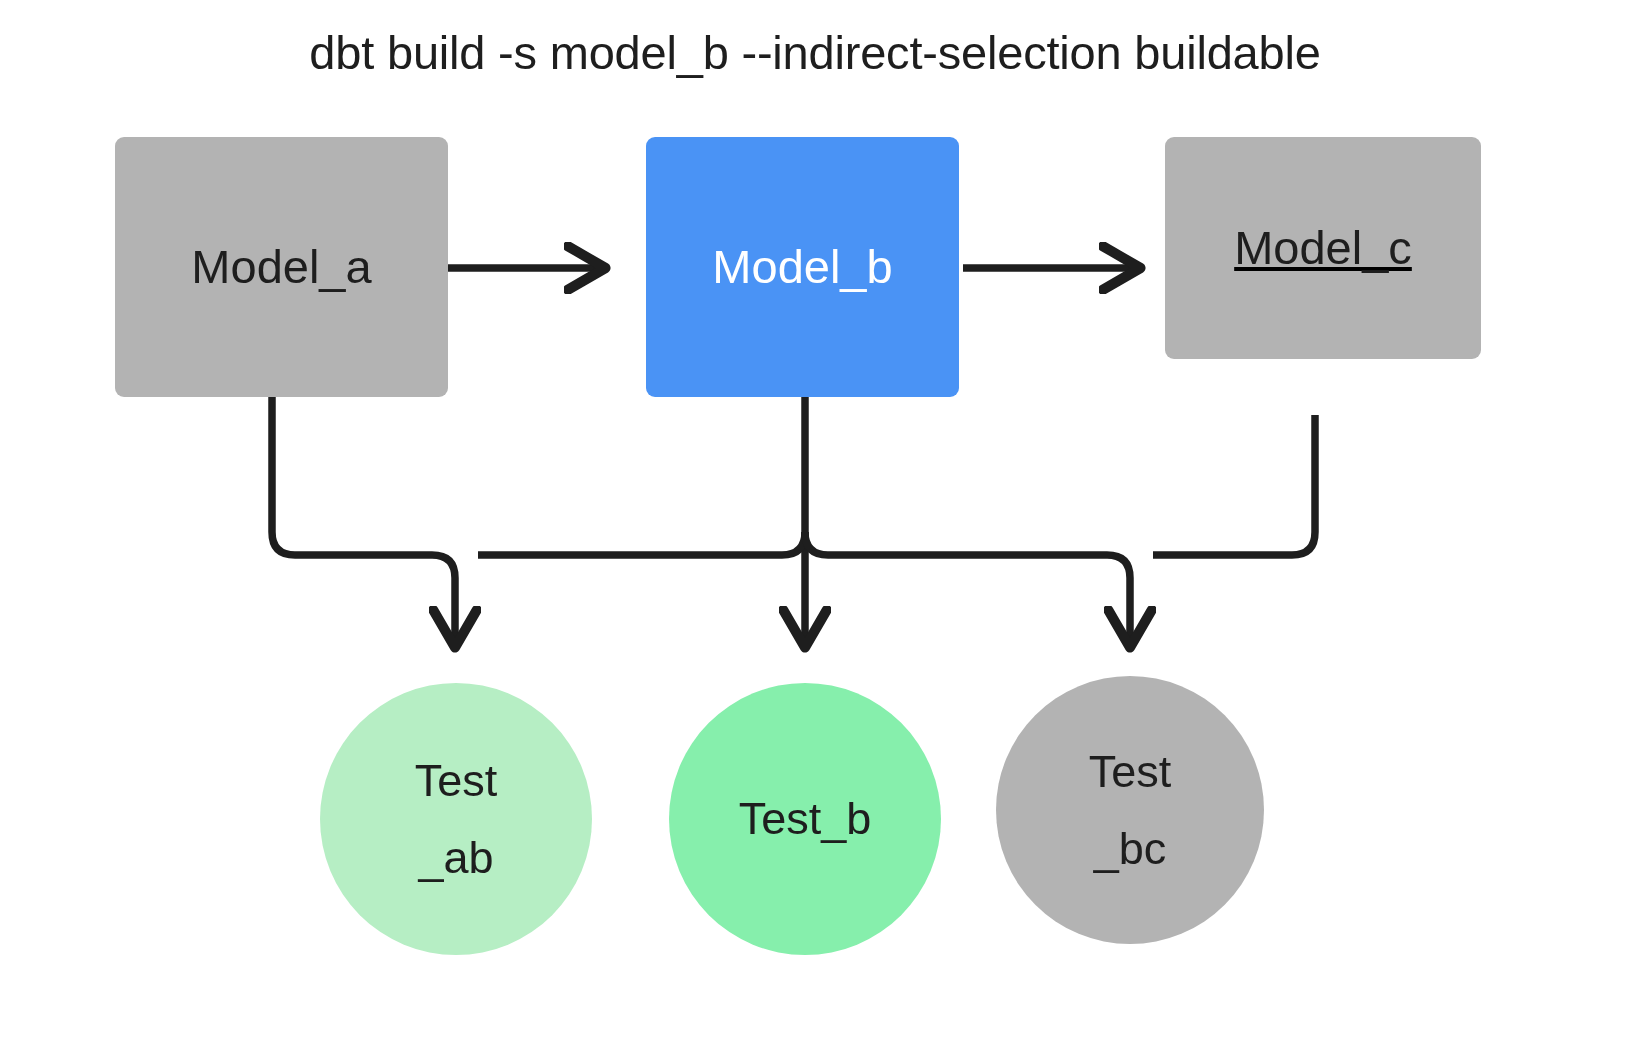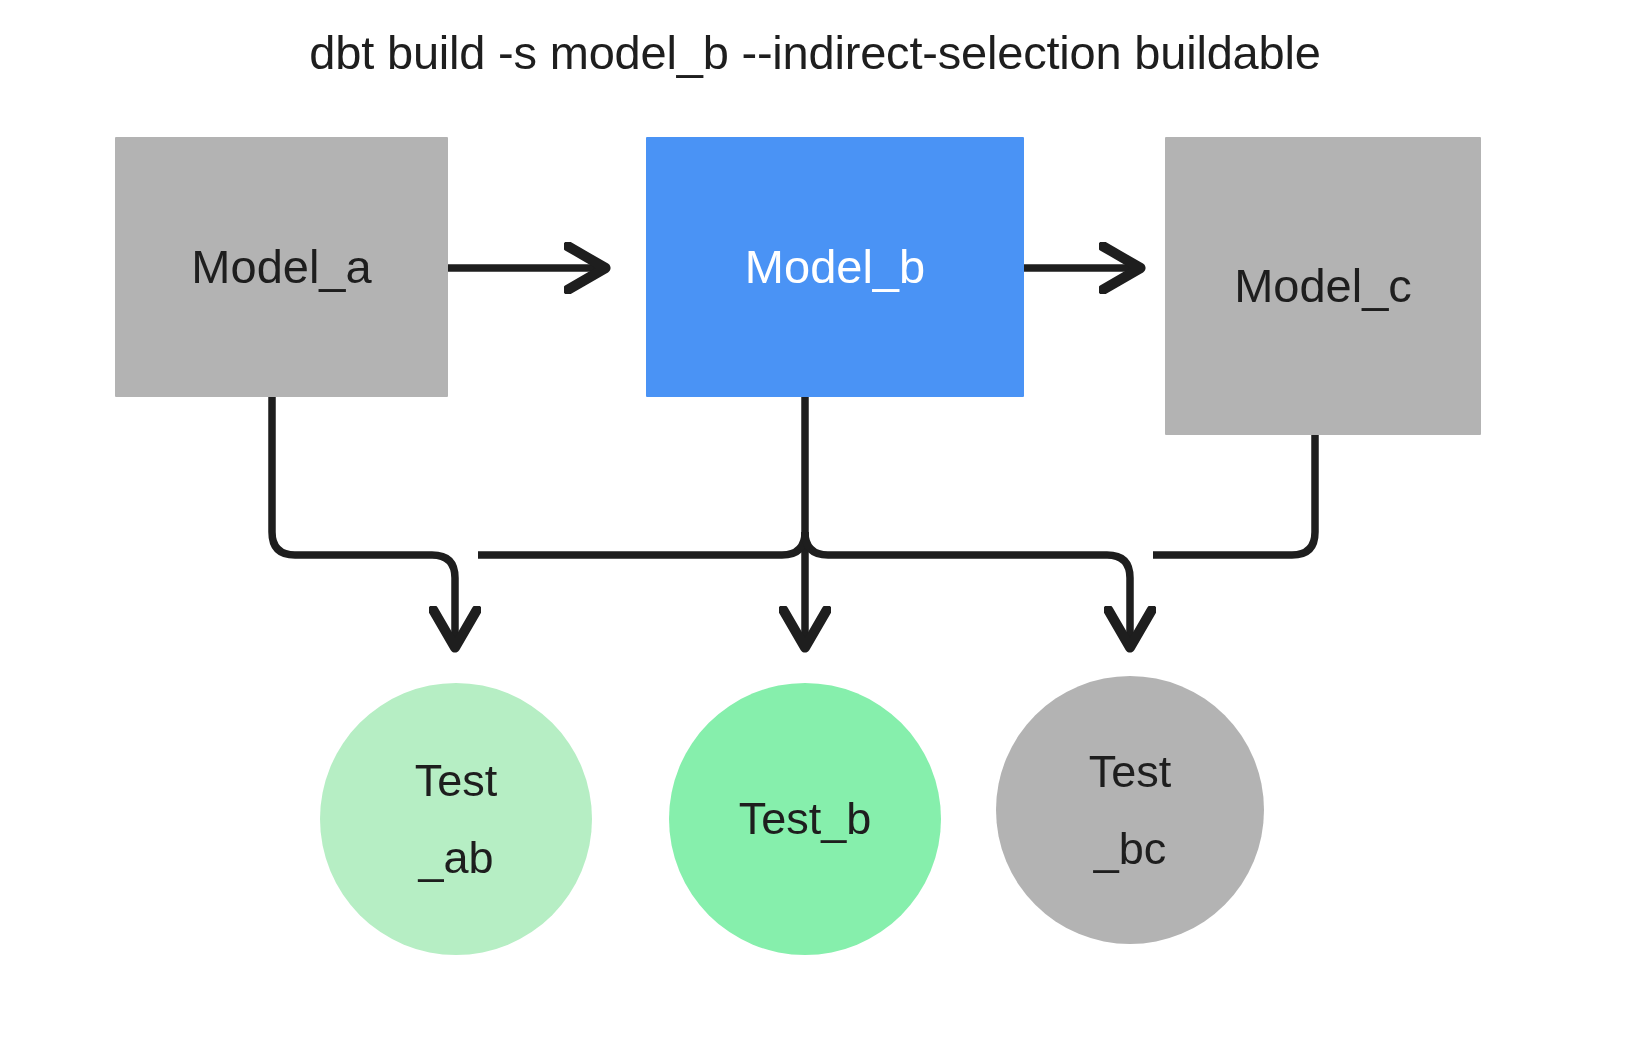--- a/index.html
+++ b/index.html
@@ -32,21 +32,21 @@
     width: 1630px;
     text-align: center;
     font-size: 47px;
     line-height: 1.15;
     color: #1e1e1e;
     letter-spacing: -0.2px;
     white-space: nowrap;
   }
   .node-box {
     position: absolute;
-    border-radius: 1px;
+    border-radius: 9px;
     display: flex;
     align-items: center;
     justify-content: center;
     box-sizing: border-box;
   }
   .node-box .node-label {
     font-size: 47px;
     line-height: 1.1;
     text-align: center;
   }
@@ -94,25 +94,25 @@
       <path d="M 805 532 Q 805 555 828 555 L 1107 555 Q 1130 555 1130 578 L 1130 646" marker-end="url(#arrowhead)"></path>
 
       <path d="M 1315 415 L 1315 532 Q 1315 555 1292 555 L 1153 555"></path>
     </g>
   </svg>
 
   <div class="node-box" style="left:115px; top:137px; width:333px; height:260px; background:#b3b3b3;">
     <span class="node-label" style="color:#1e1e1e;">Model_a</span>
   </div>
 
-  <div class="node-box" style="left:646px; top:137px; width:378px; height:260px; background:#4a93f5;">
+  <div class="node-box" style="left:646px; top:137px; width:313px; height:260px; background:#4a93f5;">
     <span class="node-label" style="color:#ffffff;">Model_b</span>
   </div>
 
-  <div class="node-box" style="left:1165px; top:137px; width:316px; height:298px; background:#b3b3b3;">
+  <div class="node-box" style="left:1165px; top:137px; width:316px; height:222px; background:#b3b3b3;text-decoration:underline;">
     <span class="node-label" style="color:#1e1e1e;">Model_c</span>
   </div>
 
   <div class="node-circle" style="left:320px; top:683px; width:272px; height:272px; background:#b6eec4;">
     <span class="node-label" style="color:#1e1e1e;">Test
 _ab</span>
   </div>
 
   <div class="node-circle" style="left:669px; top:683px; width:272px; height:272px; background:#86efac;">
     <span class="node-label" style="color:#1e1e1e;">Test_b</span>

